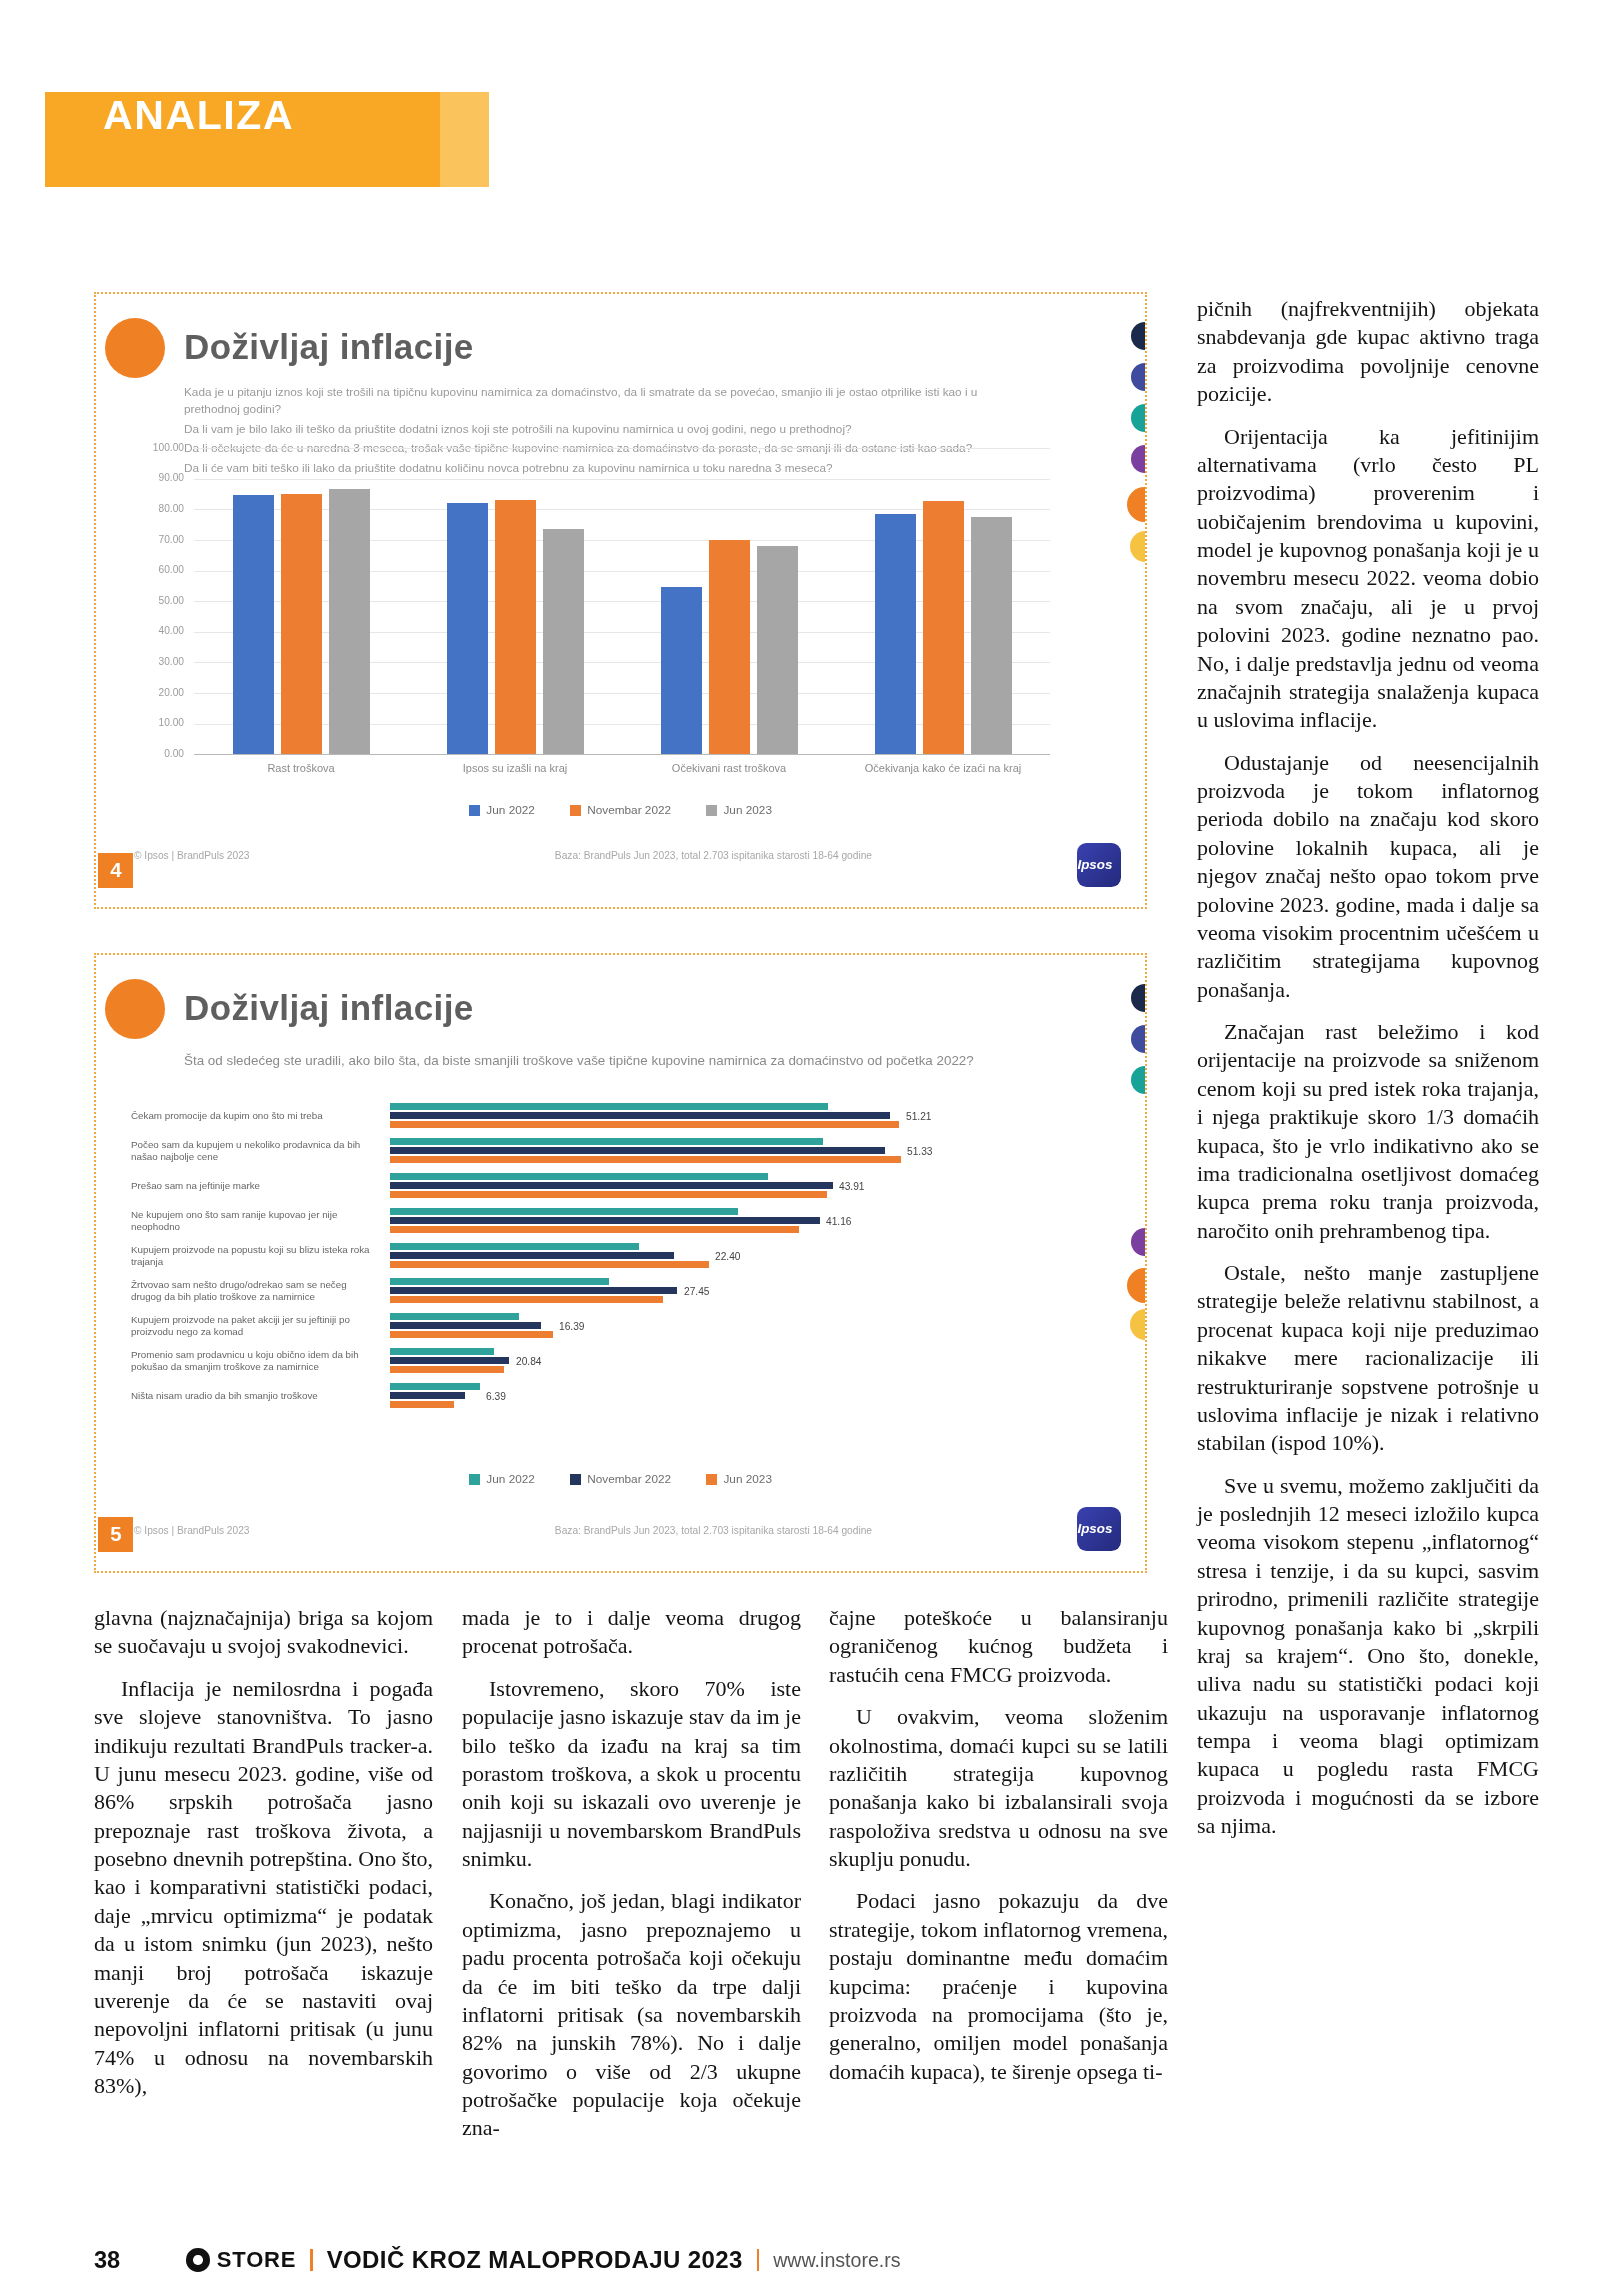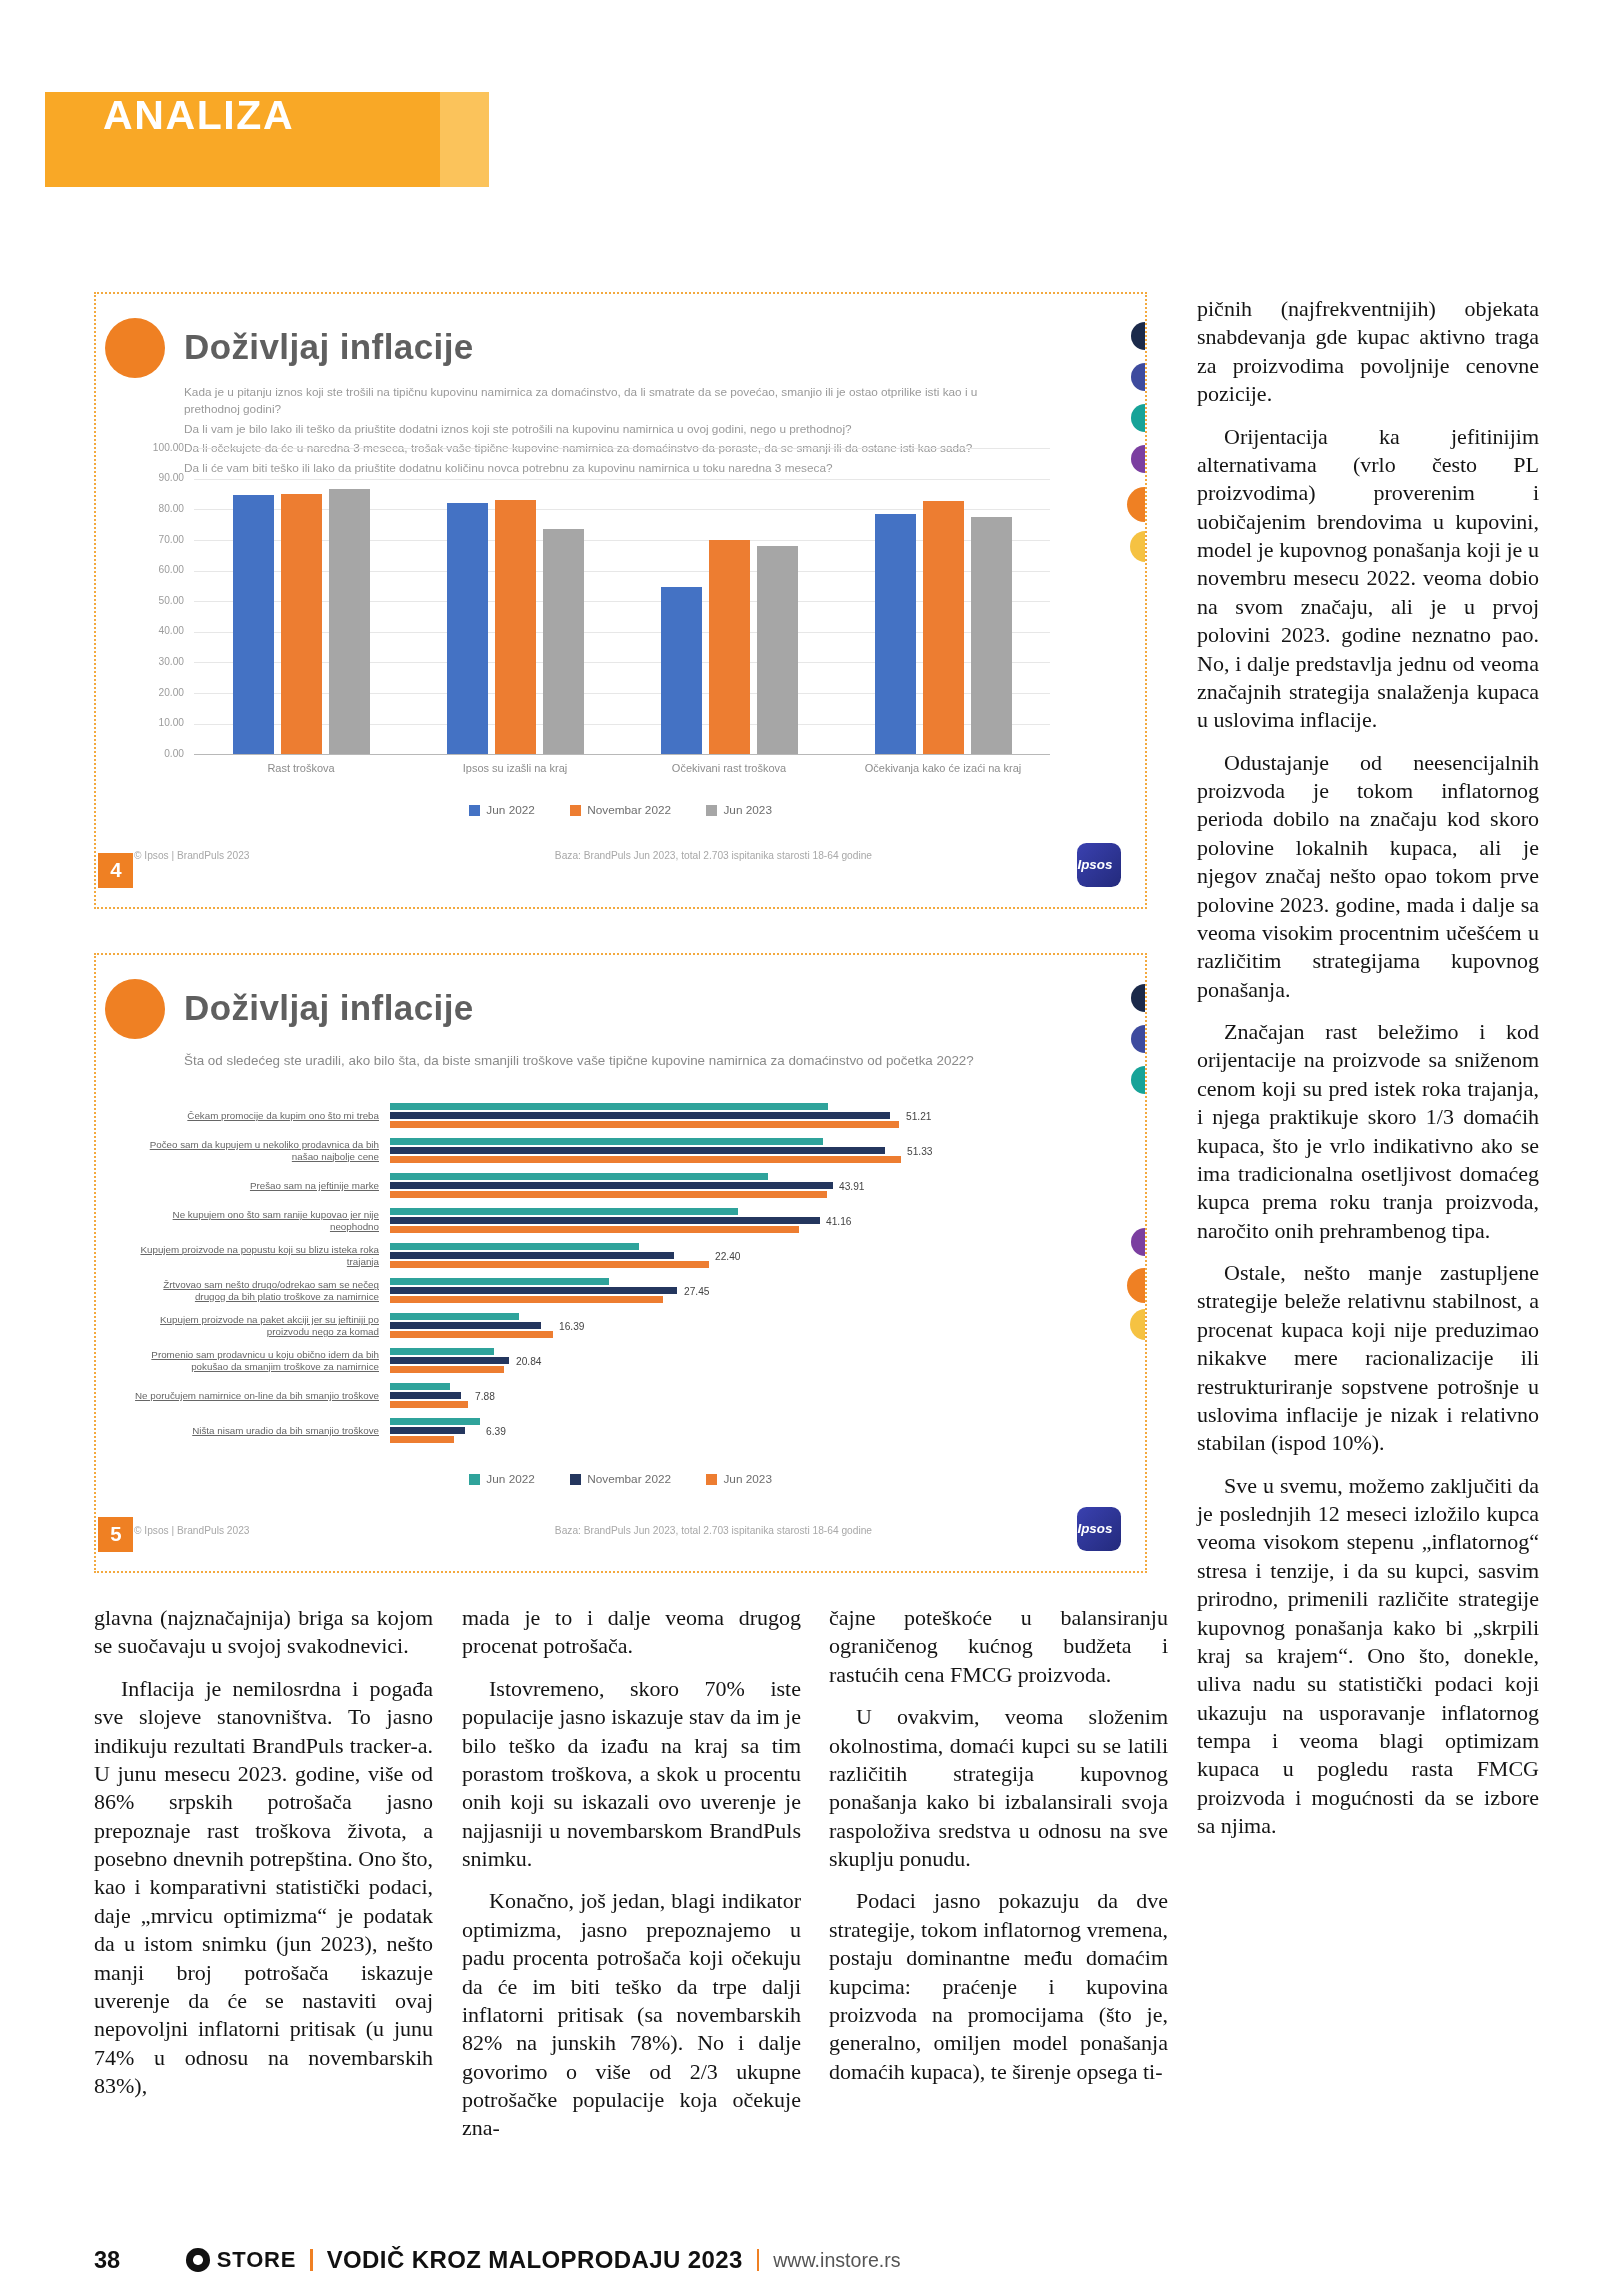--- a/index.html
+++ b/index.html
@@ -48,22 +48,22 @@
   .c4-cat{position:absolute;text-align:center;font:11px/1.2 "Liberation Sans",sans-serif;color:#8c8c8c;}
   .chart-legend{position:absolute;left:0;right:0;display:flex;justify-content:center;gap:35px;}
   #c4-legend{top:509px;}
   #c5-legend{top:517px;}
   .legend-item{display:flex;align-items:center;gap:6.3px;font:11.8px "Liberation Sans",sans-serif;color:#6e6e6e;}
   .legend-swatch{width:11px;height:11px;display:inline-block;}
 
   
   .c5-plot{position:absolute;left:35px;top:143px;width:974px;}
   .c5-row{display:flex;align-items:center;height:35px;}
-  .c5-label{width:259px;padding-right:11px;box-sizing:border-box;text-align:right;
-    font:9.8px/1.15 "Liberation Sans",sans-serif;color:#666;text-decoration:underline;}
+  .c5-label{width:259px;padding-right:11px;box-sizing:border-box;
+    font:9.8px/1.15 "Liberation Sans",sans-serif;color:#666;}
   .c5-bars{position:relative;flex:1;display:flex;flex-direction:column;justify-content:center;gap:1.6px;}
   .c5-bar{height:7px;}
   .c5-value{position:absolute;top:50%;transform:translateY(-50%);
     font:10.2px "Liberation Sans",sans-serif;color:#444;}
 
   
   .col{position:absolute;width:339px;font:22px/1.29 "Liberation Serif",serif;color:#141414;text-align:justify;}
   .col p{margin:0 0 14px;text-indent:27px;}
   .col p.cont{text-indent:0;}
   #col-1{left:94px;top:1604px;}
@@ -252,29 +252,20 @@
         <div class="c5-row">
           <div class="c5-label">Promenio sam prodavnicu u koju obično idem da bih pokušao da smanjim troškove za namirnice</div>
           <div class="c5-bars">
             <div class="c5-bar" style="width: 104px; background: rgb(47, 163, 155);"></div>
             <div class="c5-bar" style="width: 119px; background: rgb(36, 54, 94);"></div>
             <div class="c5-bar" style="width: 114px; background: rgb(237, 125, 49);"></div>
             <span class="c5-value" style="left: 126px;">20.84</span>
           </div>
         </div>
         <div class="c5-row">
-          <div class="c5-label">Ne poručujem namirnice on-line da bih smanjio troškove</div>
-          <div class="c5-bars">
-            <div class="c5-bar" style="width: 60px; background: rgb(47, 163, 155);"></div>
-            <div class="c5-bar" style="width: 71px; background: rgb(36, 54, 94);"></div>
-            <div class="c5-bar" style="width: 78px; background: rgb(237, 125, 49);"></div>
-            <span class="c5-value" style="left: 85px;">7.88</span>
-          </div>
-        </div>
-        <div class="c5-row">
           <div class="c5-label">Ništa nisam uradio da bih smanjio troškove</div>
           <div class="c5-bars">
             <div class="c5-bar" style="width: 90px; background: rgb(47, 163, 155);"></div>
             <div class="c5-bar" style="width: 75px; background: rgb(36, 54, 94);"></div>
             <div class="c5-bar" style="width: 64px; background: rgb(237, 125, 49);"></div>
             <span class="c5-value" style="left: 96px;">6.39</span>
           </div>
         </div>
       </div>
     <div class="chart-legend" id="c5-legend">

